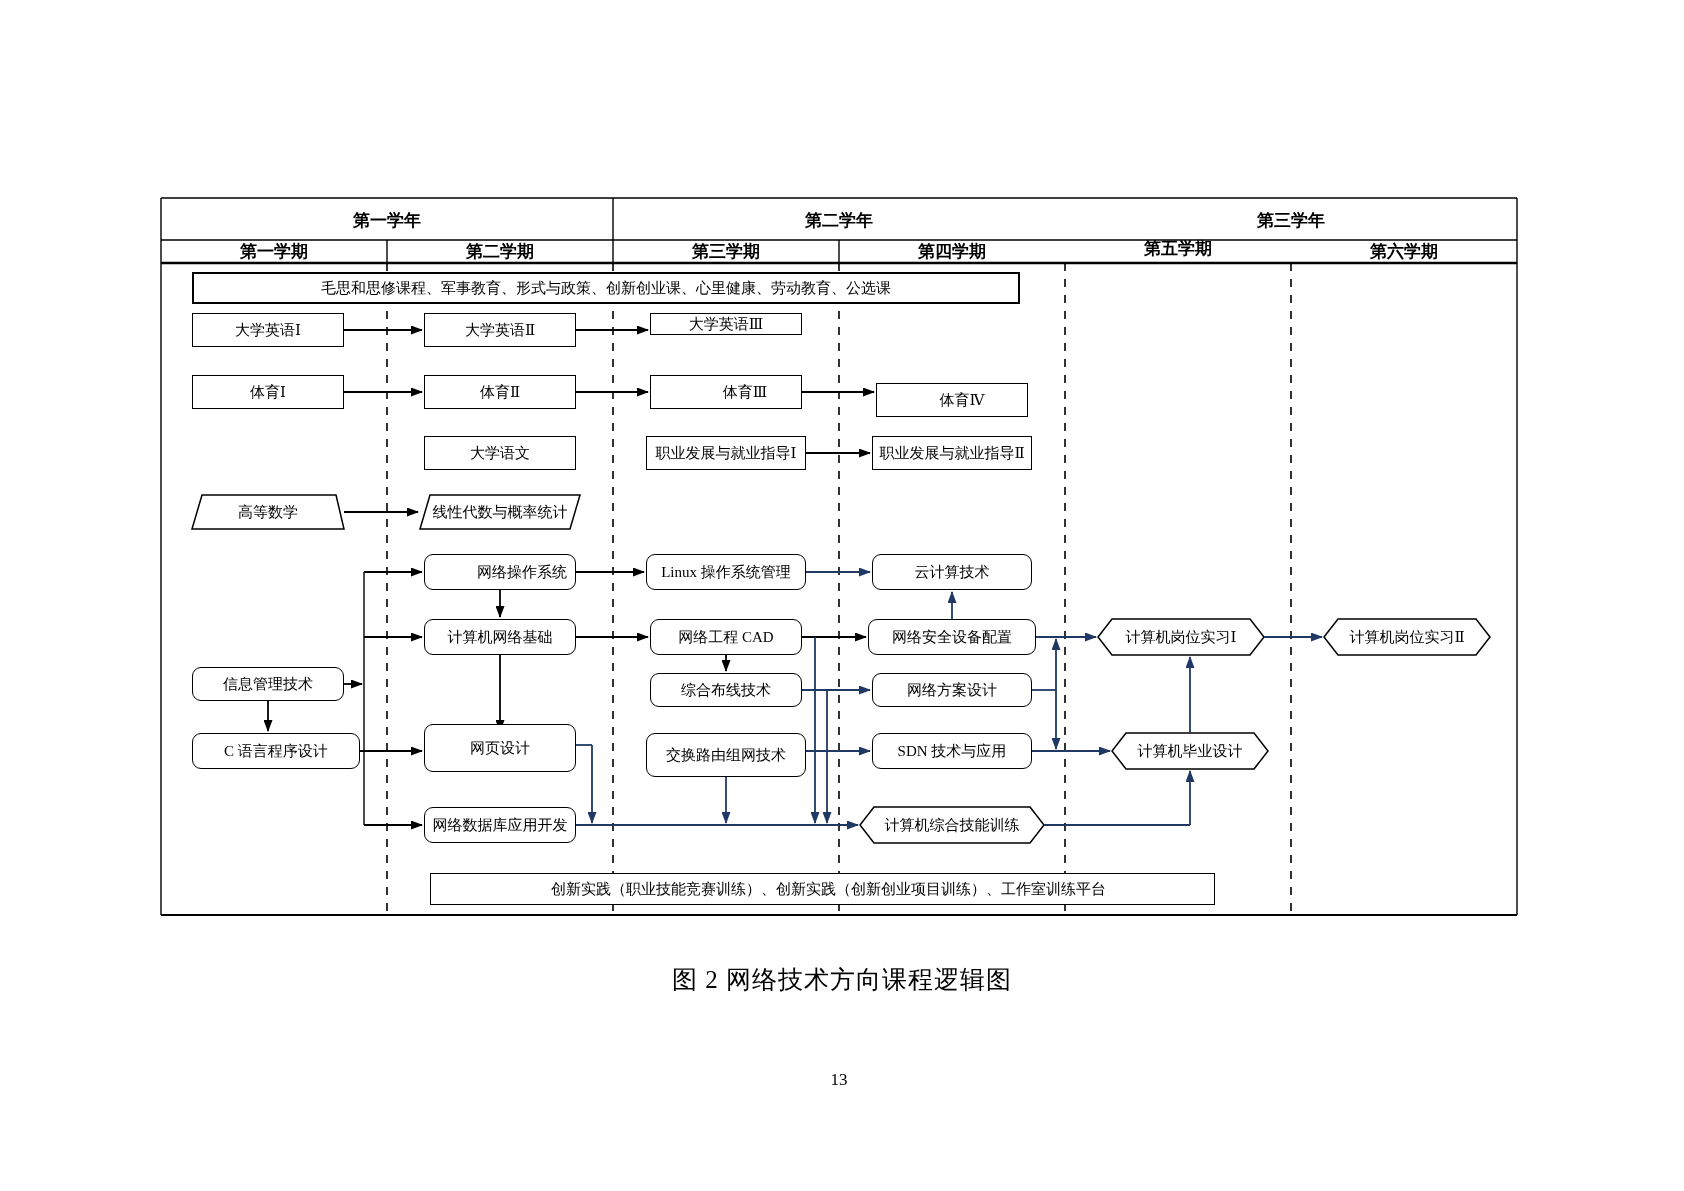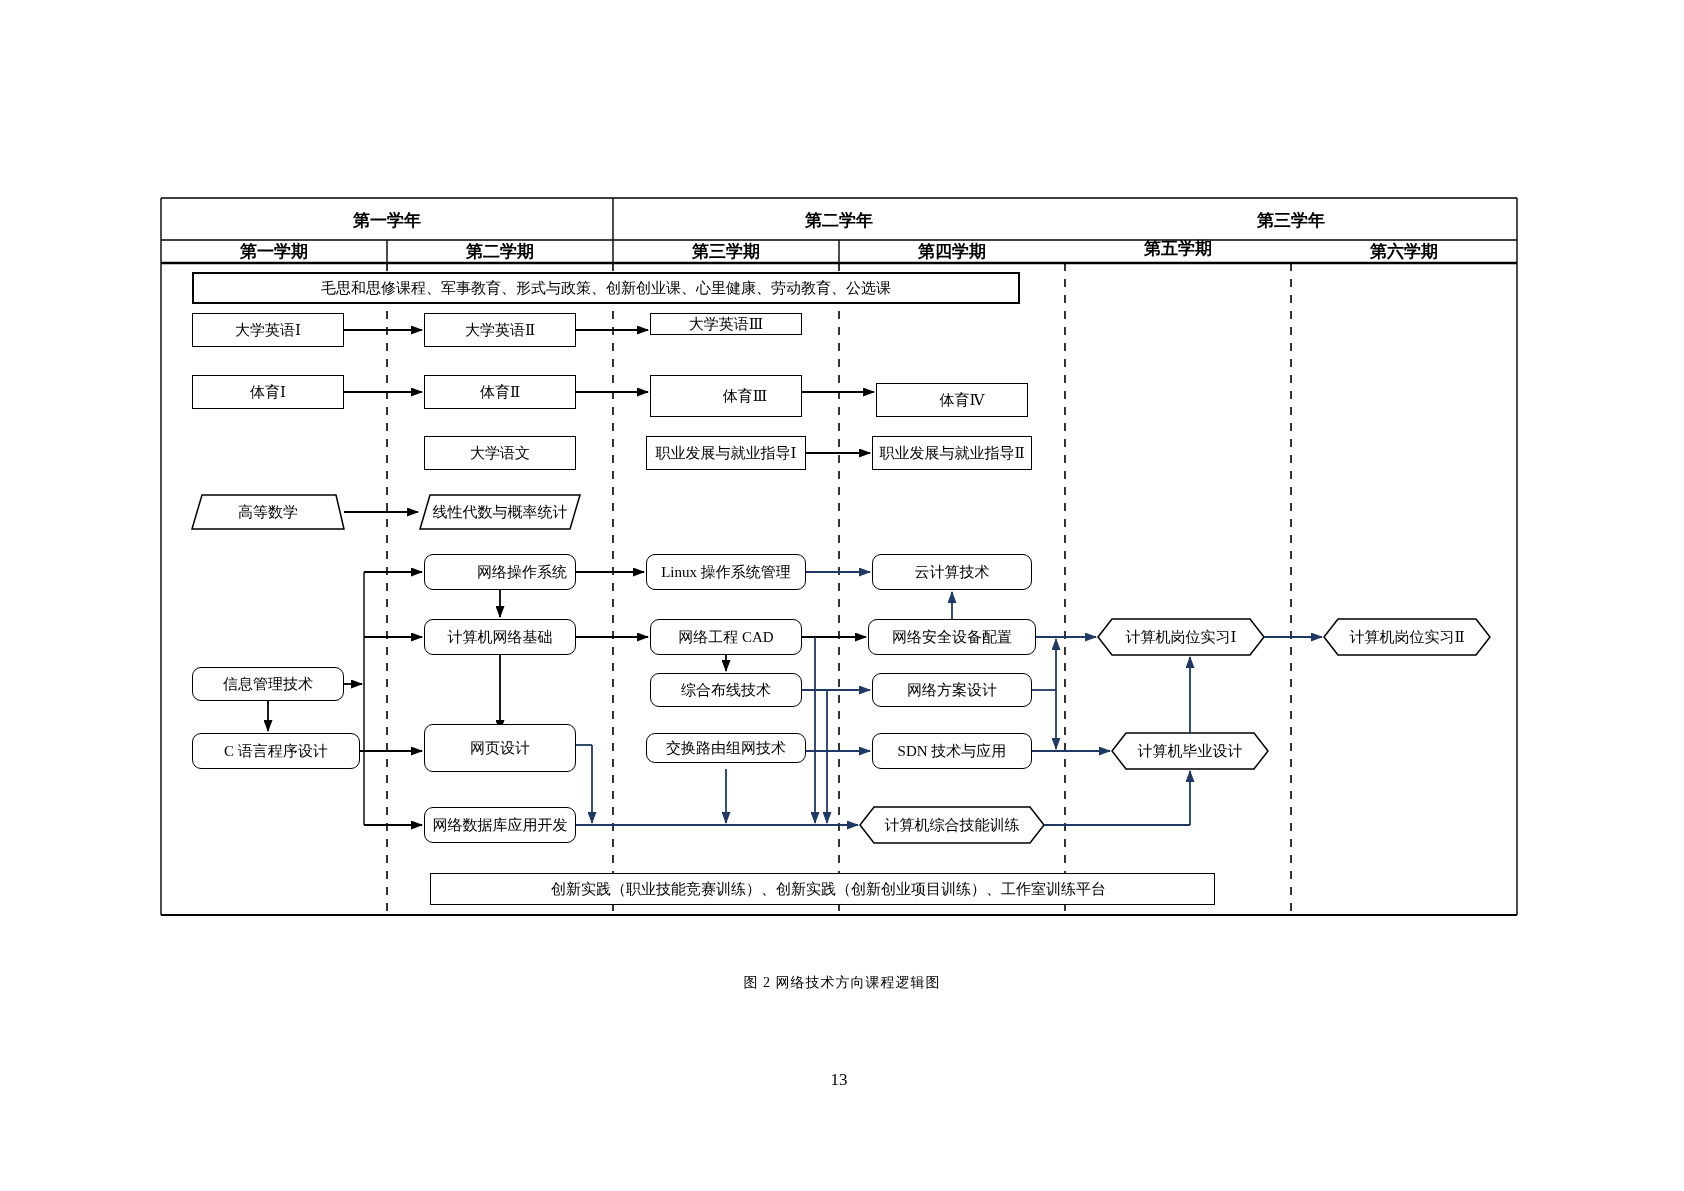--- a/index.html
+++ b/index.html
@@ -8,21 +8,21 @@
   svg.layer{position:absolute;left:0;top:0;width:1684px;height:1191px;}
   .node{position:absolute;display:flex;align-items:center;justify-content:center;
         font-size:15px;line-height:1.1;text-align:center;background:#fff;
         border:1.5px solid #000;box-sizing:border-box;white-space:nowrap;}
   .rounded{border-radius:9px;}
   .rect{border-radius:0;}
   .noborder{border:none;background:transparent;}
   .hdr{position:absolute;display:flex;align-items:center;justify-content:center;
        font-family:"Liberation Sans","DejaVu Sans",sans-serif;font-weight:bold;
        font-size:17px;box-sizing:border-box;}
-  .caption{position:absolute;font-size:14px;letter-spacing:1px;margin-top:11px;}
+  .caption{position:absolute;font-size:25px;letter-spacing:1px;}
   .pageno{position:absolute;font-size:17px;}
 </style>
 </head>
 <body>
 
 <div class="page">
 
   <svg class="layer" viewBox="0 0 1684 1191">
     <defs>
       <marker id="ah-k" markerWidth="12" markerHeight="9" refX="11" refY="4.5" orient="auto" markerUnits="userSpaceOnUse">
@@ -119,21 +119,21 @@
   <div class="hdr" style="left:1328px;top:240px;width:152px;height:22px;">第六学期</div>
 
   <div class="node rect" style="left:192px;top:272px;width:828px;height:32px;border-width:2px;">毛思和思修课程、军事教育、形式与政策、创新创业课、心里健康、劳动教育、公选课</div>
 
   <div class="node rect" style="left:192px;top:313px;width:152px;height:34px;">大学英语Ⅰ</div>
   <div class="node rect" style="left:424px;top:313px;width:152px;height:34px;">大学英语Ⅱ</div>
   <div class="node rect" style="left:650px;top:313px;width:152px;height:22px;">大学英语Ⅲ</div>
 
   <div class="node rect" style="left:192px;top:375px;width:152px;height:34px;">体育Ⅰ</div>
   <div class="node rect" style="left:424px;top:375px;width:152px;height:34px;">体育Ⅱ</div>
-  <div class="node rect" style="left:650px;top:375px;width:152px;height:42px;padding-left:38px;">体育Ⅲ</div>
+  <div class="node rect" style="left:650px;top:375px;width:152px;height:34px;padding-left:38px;">体育Ⅲ</div>
   <div class="node rect" style="left:876px;top:383px;width:152px;height:34px;padding-left:20px;">体育Ⅳ</div>
 
   <div class="node rect" style="left:424px;top:436px;width:152px;height:34px;">大学语文</div>
   <div class="node rect" style="left:646px;top:436px;width:160px;height:34px;">职业发展与就业指导Ⅰ</div>
   <div class="node rect" style="left:872px;top:436px;width:160px;height:34px;">职业发展与就业指导Ⅱ</div>
 
   <div class="node noborder" style="left:192px;top:495px;width:152px;height:34px;">高等数学</div>
   <div class="node noborder" style="left:420px;top:495px;width:160px;height:34px;">线性代数与概率统计</div>
 
   <div class="node rounded" style="left:424px;top:554px;width:152px;height:36px;padding-left:44px;">网络操作系统</div>
@@ -145,21 +145,21 @@
   <div class="node rounded" style="left:868px;top:619px;width:168px;height:36px;">网络安全设备配置</div>
   <div class="node noborder" style="left:1098px;top:619px;width:166px;height:36px;">计算机岗位实习Ⅰ</div>
   <div class="node noborder" style="left:1324px;top:619px;width:166px;height:36px;">计算机岗位实习Ⅱ</div>
 
   <div class="node rounded" style="left:192px;top:667px;width:152px;height:34px;">信息管理技术</div>
   <div class="node rounded" style="left:650px;top:673px;width:152px;height:34px;">综合布线技术</div>
   <div class="node rounded" style="left:872px;top:673px;width:160px;height:34px;">网络方案设计</div>
 
   <div class="node rounded" style="left:192px;top:733px;width:168px;height:36px;">C 语言程序设计</div>
   <div class="node rounded" style="left:424px;top:724px;width:152px;height:48px;">网页设计</div>
-  <div class="node rounded" style="left:646px;top:733px;width:160px;height:30px;">交换路由组网技术</div>
+  <div class="node rounded" style="left:646px;top:733px;width:160px;height:44px;">交换路由组网技术</div>
   <div class="node rounded" style="left:872px;top:733px;width:160px;height:36px;">SDN 技术与应用</div>
   <div class="node noborder" style="left:1112px;top:733px;width:156px;height:36px;">计算机毕业设计</div>
 
   <div class="node rounded" style="left:424px;top:807px;width:152px;height:36px;">网络数据库应用开发</div>
   <div class="node noborder" style="left:860px;top:807px;width:184px;height:36px;">计算机综合技能训练</div>
 
   <div class="node rect" style="left:430px;top:873px;width:785px;height:32px;padding-left:12px;">创新实践（职业技能竞赛训练）、创新实践（创新创业项目训练）、工作室训练平台</div>
 
   <div class="caption" style="left:842px;top:963px;transform:translateX(-50%);">图 2 网络技术方向课程逻辑图</div>
   <div class="pageno" style="left:839px;top:1070px;transform:translateX(-50%);">13</div>

